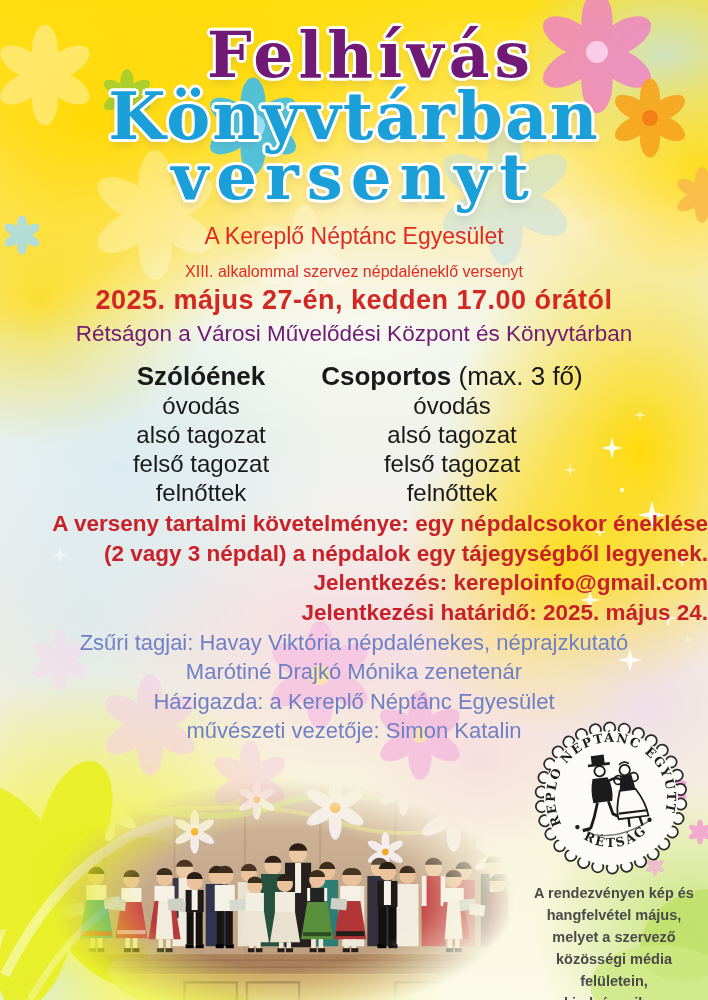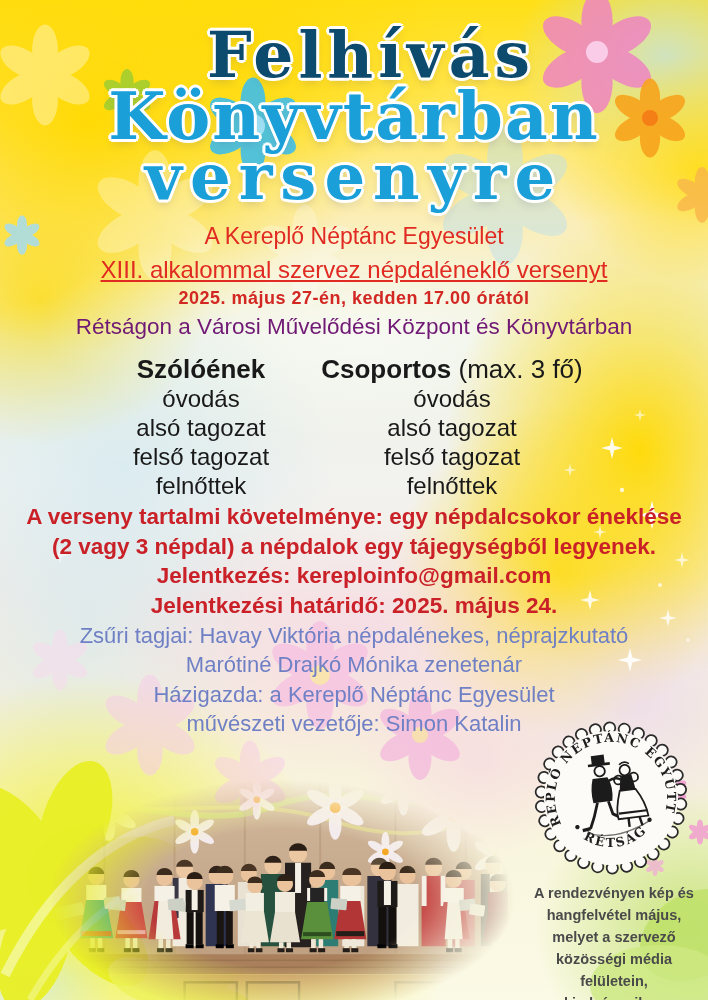--- a/index.html
+++ b/index.html
@@ -10,42 +10,42 @@
   .bg{position:absolute;inset:0;z-index:0;}
   .content{position:relative;z-index:2;}
 
   
   .title{
     text-align:center;font-family:"DejaVu Serif",serif;font-weight:bold;
     text-shadow:-2px -2px 0 #fff,0 -2px 0 #fff,2px -2px 0 #fff,-2px 0 0 #fff,
       2px 0 0 #fff,-2px 2px 0 #fff,0 2px 0 #fff,2px 2px 0 #fff,
       -3px 0 0 #fff,3px 0 0 #fff,0 3px 0 #fff,0 -3px 0 #fff,0 5px 9px rgba(80,80,140,.22);
   }
-  .title1{margin:24px 0 0 34px;font-size:63px;line-height:1.0;letter-spacing:5px;color:#0c4a6e;}
+  .title1{margin:24px 0 0 34px;font-size:63px;line-height:1.0;letter-spacing:5px;color:#701a75;}
   .title2{margin-top:-4px;font-size:66px;line-height:1.0;letter-spacing:2px;color:#1a9fd9;}
   .title3{margin-top:-4px;font-size:64px;line-height:1.0;letter-spacing:8px;color:#1a9fd9;}
 
   
   .intro{margin-top:14px;text-align:center;color:#e02a22;}
   .intro .l1{font-size:23px;}
-  .intro .l2{font-size:24px;margin-top:6px;text-decoration:underline;}
-  .intro .l3{font-size:18px;font-weight:bold;color:#d22722;margin-top:4px;letter-spacing:.5px;}
+  .intro .l2{font-size:16px;margin-top:13px;}
+  .intro .l3{font-size:27px;font-weight:bold;color:#d22722;margin-top:4px;letter-spacing:.5px;}
   .intro .l4{font-size:22.5px;color:#701a75;margin-top:5px;}
 
   
   .cats{position:relative;height:136px;margin-top:14px;color:#191919;}
   .cat{position:absolute;text-align:center;line-height:1.2;}
   .cat .hd{font-size:26px;font-weight:bold;}
   .cat .hd .note{font-weight:normal;}
   .cat .it{font-size:24px;}
   .cat-solo{left:70px;width:262px;}
   .cat-group{left:306px;width:292px;}
 
   
-  .req{margin-top:12px;text-align:center;font-weight:bold;font-size:22.5px;line-height:1.32;color:#c92127;}
+  .req{margin-top:12px;text-align:right;font-weight:bold;font-size:22.5px;line-height:1.32;color:#c92127;}
   .jury{text-align:center;font-size:22px;line-height:1.34;color:#6f80c5;}
 
   
   .photo{
     position:absolute;left:34px;top:748px;width:496px;height:252px;
     -webkit-mask-image:radial-gradient(ellipse 50% 50% at 50% 50%,#000 55%,rgba(0,0,0,0) 94%);
     mask-image:radial-gradient(ellipse 50% 50% at 50% 50%,#000 55%,rgba(0,0,0,0) 94%);
   }
   .stamp{position:absolute;left:531px;top:694px;width:160px;height:160px;transform:rotate(-7deg);}
   .notice{
@@ -180,21 +180,21 @@
         <circle cx="598" cy="640" r="2" opacity=".7"></circle>
       <circle cx="660" cy="585" r="2" opacity=".7"></circle>
         <circle cx="688" cy="640" r="1.8" opacity=".6"></circle>
     </g>
   </svg>
 
   <div class="content">
 
     <div class="title title1">Felhívás</div>
     <div class="title title2">Könyvtárban</div>
-    <div class="title title3">versenyre</div>
+    <div class="title title3">versenyt</div>
 
     <div class="intro">
       <div class="l1">A Kereplő Néptánc Egyesület</div>
       <div class="l2">XIII. alkalommal szervez népdaléneklő versenyt</div>
       <div class="l3">2025. május 27-én, kedden 17.00 órától</div>
       <div class="l4">Rétságon a Városi Művelődési Központ és Könyvtárban</div>
     </div>
 
     <div class="cats">
       <div class="cat cat-solo">

